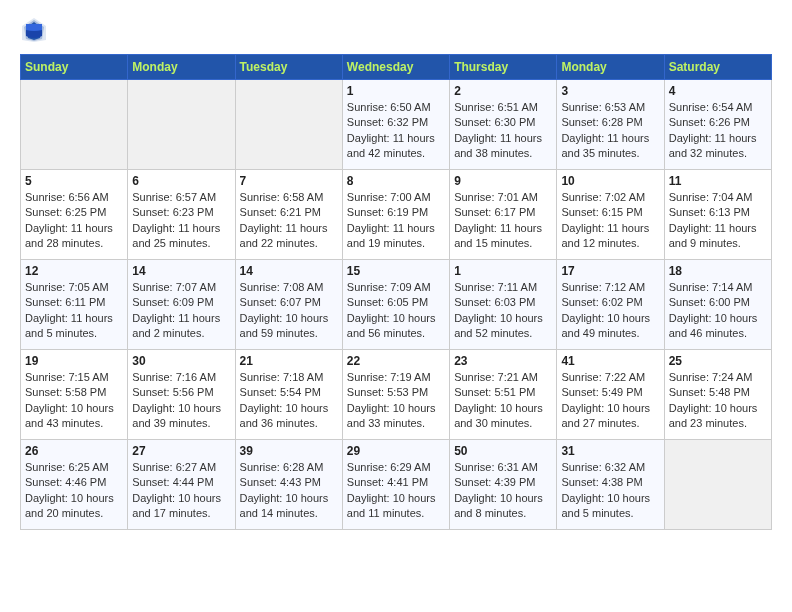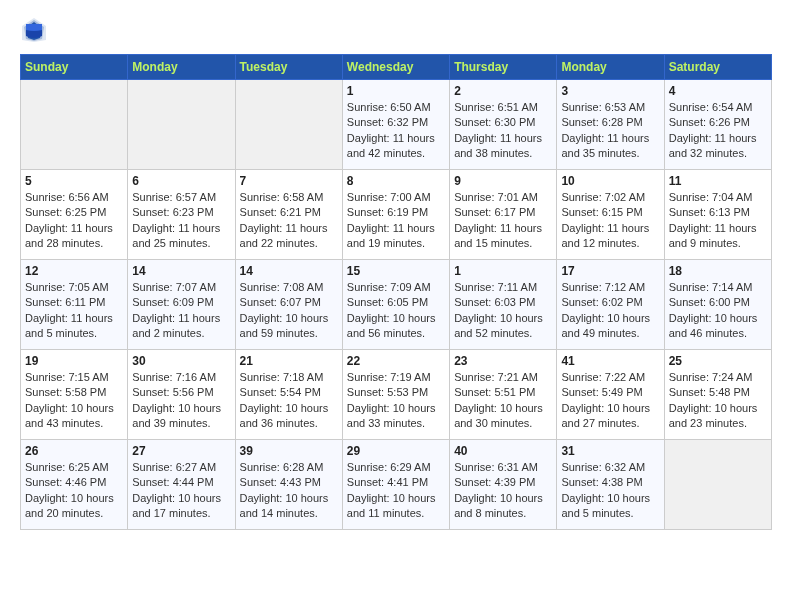--- a/index.html
+++ b/index.html
@@ -254,21 +254,21 @@
           </td>
           <td>
             <div class="day-number">39</div>
             <div class="day-info">Sunrise: 6:28 AM<br>Sunset: 4:43 PM<br>Daylight: 10 hours and 14 minutes.</div>
           </td>
           <td>
             <div class="day-number">29</div>
             <div class="day-info">Sunrise: 6:29 AM<br>Sunset: 4:41 PM<br>Daylight: 10 hours and 11 minutes.</div>
           </td>
           <td>
-            <div class="day-number">40</div>
+            <div class="day-number">50</div>
             <div class="day-info">Sunrise: 6:31 AM<br>Sunset: 4:39 PM<br>Daylight: 10 hours and 8 minutes.</div>
           </td>
           <td>
             <div class="day-number">31</div>
             <div class="day-info">Sunrise: 6:32 AM<br>Sunset: 4:38 PM<br>Daylight: 10 hours and 5 minutes.</div>
           </td>
           <td class="empty"></td>
         </tr>
       </tbody>
   </table>

